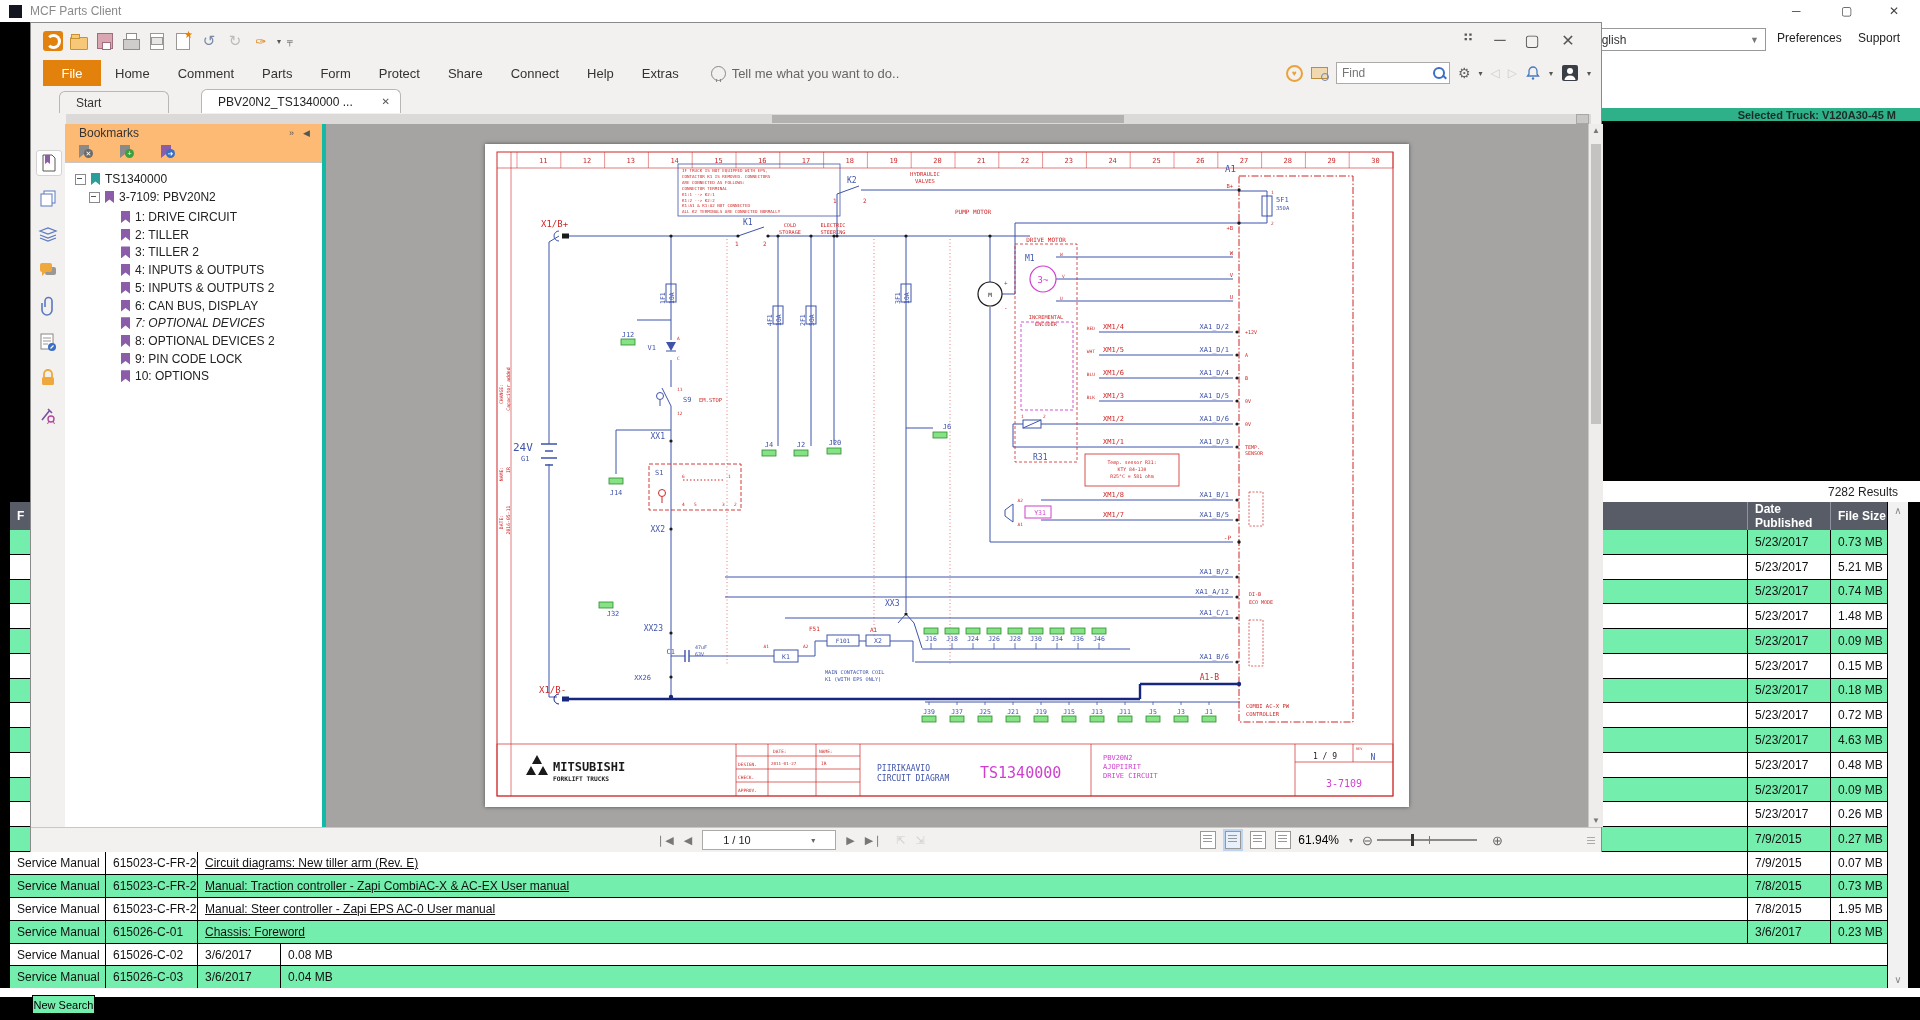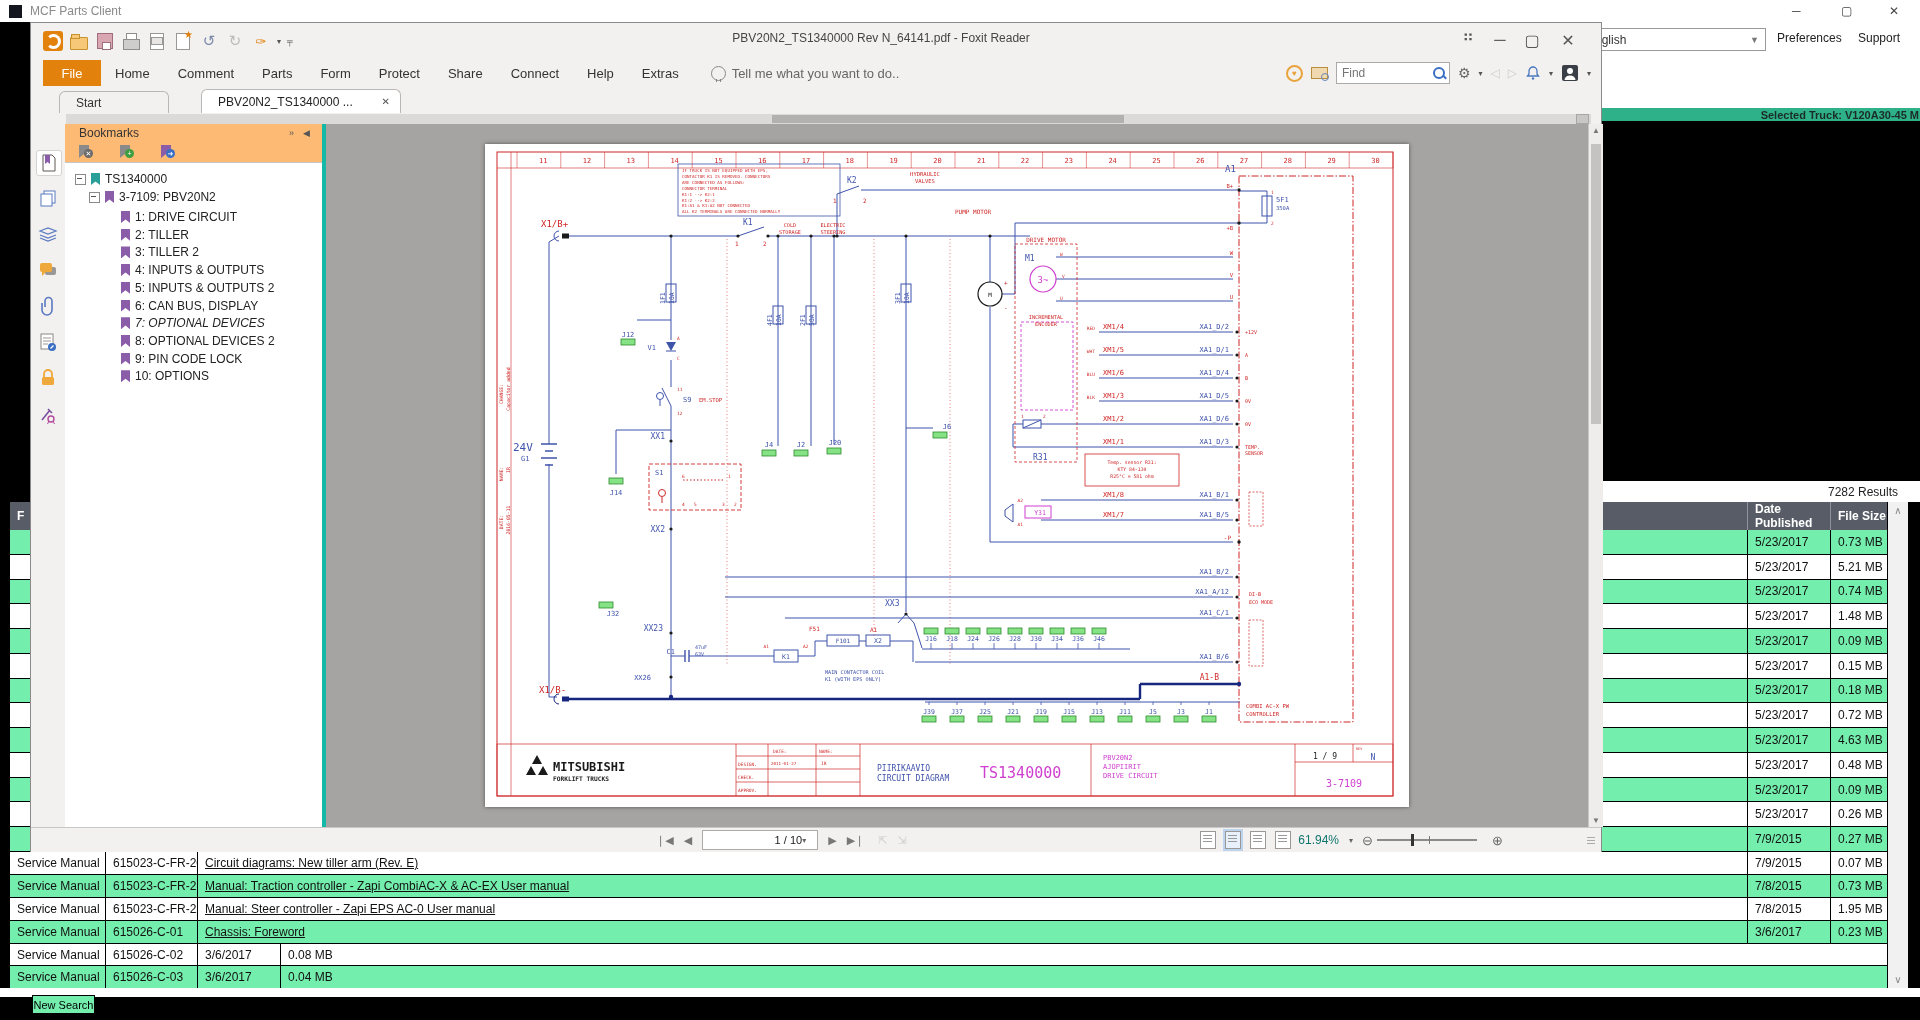--- a/index.html
+++ b/index.html
@@ -10,21 +10,21 @@
   #mcf-titlebar{left:0;top:0;width:1920px;height:22px;background:#fff;display:flex;align-items:center;}
   #mcf-titlebar .appico{width:13px;height:13px;background:#14161f;margin:0 8px 0 9px;}
   #mcf-titlebar .t{color:#8a8a8a;font-size:12px;}
   .mcf-ctl{position:absolute;top:0;height:22px;display:flex;align-items:center;color:#444;font-size:12px;}
   #mcf-topright{left:1602px;top:22px;width:318px;height:86px;background:#fff;}
   #lang-select{position:absolute;left:-22px;top:6px;width:178px;height:21px;background:#fff;border:1px solid #999;
      font-size:12px;color:#333;display:flex;align-items:center;padding-left:6px;}
   #lang-select .chev{position:absolute;right:6px;color:#777;font-size:9px;}
   .toplink{position:absolute;top:9px;font-size:12px;color:#222;}
   #truck-bar{left:1602px;top:108px;width:318px;height:13px;background:#2eb189;color:#1b2b26;font-size:11px;
-     display:flex;align-items:center;justify-content:flex-end;padding-right:1px;box-sizing:border-box;font-weight:bold;}
+     display:flex;align-items:center;justify-content:flex-end;padding-right:24px;box-sizing:border-box;font-weight:bold;}
   #results-strip{left:1602px;top:481px;width:318px;height:21px;background:#fff;color:#222;font-size:12px;
      display:flex;align-items:center;justify-content:flex-end;padding-right:22px;box-sizing:border-box;}
   
   #tbl-header{left:10px;top:502px;width:1877px;height:28px;background:#575c66;display:flex;color:#fff;
      font-size:12px;font-weight:bold;align-items:center;}
   .hc{height:100%;display:flex;align-items:center;padding-left:7px;box-sizing:border-box;border-left:1px solid #8d93a0;}
   .hc:first-child{border-left:none;}
   .col1{width:95px;} .col2{width:92px;} .col3{flex:1;} .col4{width:83px;} .col5{width:57px;}
   #side-rows{left:10px;top:530px;width:1877px;}
   #bottom-rows{left:10px;top:852px;width:1877px;}
@@ -111,21 +111,21 @@
   
   #doc-area{left:295px;top:101px;width:1262px;height:703px;background:#a6a4a2;}
   #page{left:454px;top:121px;width:924px;height:663px;background:#fff;box-shadow:0 0 4px rgba(0,0,0,.5);}
   #vscroll{left:1557px;top:101px;width:15px;height:703px;background:#efedeb;border-left:1px solid #c9c7c5;box-sizing:border-box;}
   #vscroll .h{position:absolute;left:2px;top:20px;width:10px;height:280px;background:#c5c3c1;}
   #vscroll .a{position:absolute;left:0;width:100%;text-align:center;font-size:8px;color:#777;}
   
   #statusbar{left:0px;top:804px;width:1570px;height:25px;background:#f3f1ef;border-top:1px solid #c9c7c5;
      box-sizing:border-box;display:flex;align-items:center;font-size:11px;color:#444;}
   #pagebox{width:92px;height:18px;border:1px solid #abaaa8;background:#fff;display:flex;align-items:center;
-     justify-content:flex-end;padding:0 11px;font-size:11px;color:#222;}
+     justify-content:space-between;padding:0 20px;font-size:11px;color:#222;}
   .vico{width:14px;height:16px;border:1px solid #9a9896;background:#fff;position:relative;}
   .vico.sel{outline:2px solid #bcd4ee;background:#e8f1fb;}
   .vico::after{content:"";position:absolute;left:2px;top:3px;width:9px;height:1px;background:#999;box-shadow:0 3px 0 #999,0 6px 0 #999;}
   .zglyph{font-size:13px;color:#666;}
   #zslider{width:100px;height:2px;background:#8a8a8a;position:relative;margin:0 4px;}
   #zslider .zh{position:absolute;left:34px;top:-5px;width:3px;height:12px;background:#333;}
   #zslider .zt{position:absolute;left:52px;top:-3px;width:1px;height:8px;background:#777;}
   .grip{display:flex;flex-direction:column;gap:2px;margin-left:8px;}
   .grip i{display:block;width:8px;height:1px;background:#aaa;}
   svg text{font-family:"DejaVu Sans Mono",monospace;}
@@ -333,21 +333,20 @@
         </div>
       <div class="qicon">
           <div class="docic star"></div>
         </div>
       <div class="qicon uglyph">↺</div>
       <div class="qicon uglyph dis">↻</div>
       <div class="qicon handic">✑</div>
       <span class="caret">▾</span>
       <span class="caret">╤</span>
     </div>
-    <div id="fx-title">PBV20N2_TS1340000 Rev N_64141.pdf - Foxit Reader</div>
     <div class="fx-ctl" style="right:120px;">⠛</div>
     <div class="fx-ctl" style="right:88px;">─</div>
     <div class="fx-ctl" style="right:56px;">▢</div>
     <div class="fx-ctl" style="right:20px;">✕</div>
 
     <div id="ribbon">
       <div id="file-btn">File</div>
       <div id="menu-tabs" style="display:flex;">
           <div class="mtab">Home</div>
           <div class="mtab">Comment</div>
@@ -950,21 +949,21 @@
       <span style="margin-left:10px;color:#777;">▶</span>
       <span style="margin-left:10px;color:#777;">▶❘</span>
       <span style="margin-left:14px;color:#cfcdcb;">⇱</span>
       <span style="margin-left:10px;color:#cfcdcb;">⇲</span>
       <div style="position:absolute;right:310px;display:flex;gap:9px;align-items:center;">
         <div class="vico"></div>
         <div class="vico sel"></div>
         <div class="vico"></div>
         <div class="vico"></div>
       </div>
-      <span style="position:absolute;right:262px;font-size:12px;color:#0f766e;">61.94%</span>
+      <span style="position:absolute;right:262px;font-size:12px;color:#000000;">61.94%</span>
       <span style="position:absolute;right:248px;font-size:8px;color:#666;">▾</span>
       <span class="zglyph" style="position:absolute;right:228px;">⊖</span>
       <div id="zslider" style="position:absolute;right:120px;">
         <div class="zh"></div>
           <div class="zt"></div>
       </div>
       <span class="zglyph" style="position:absolute;right:98px;">⊕</span>
       <div class="grip" style="position:absolute;right:6px;">
           <i></i>
           <i></i>

